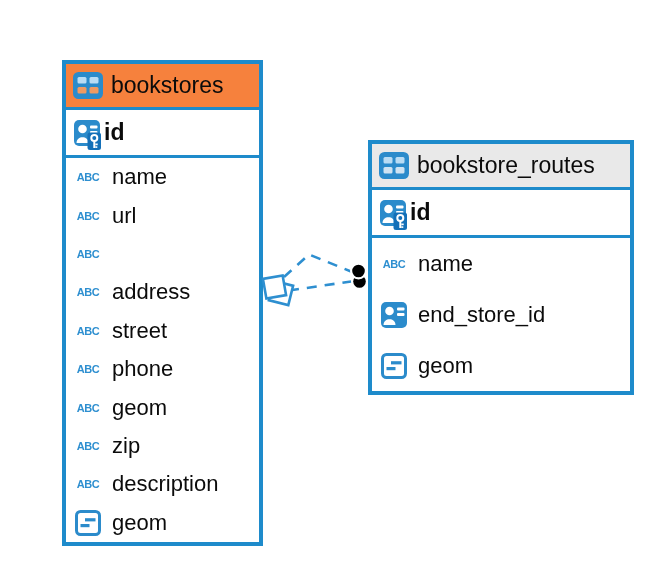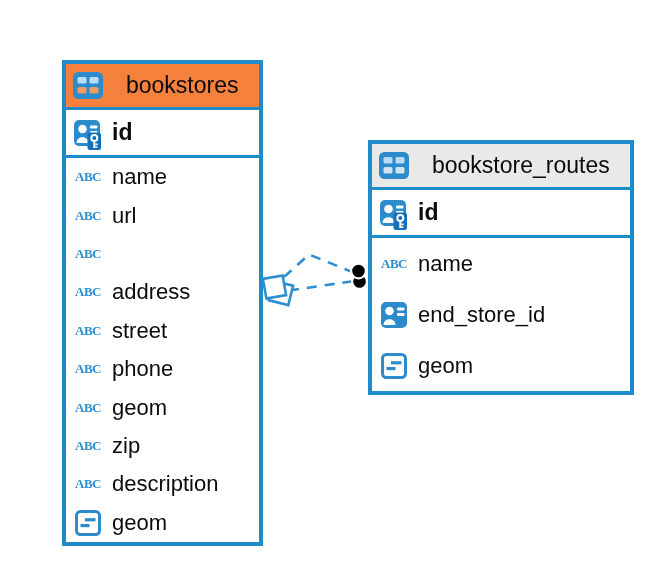--- a/index.html
+++ b/index.html
@@ -8,42 +8,42 @@
     font-family:"Liberation Sans", sans-serif; color:#0b0b0b; overflow:hidden;
   }
   .erd-table {
     position:absolute; box-sizing:border-box; border:4px solid #1e8bcb;
     background:#ffffff; display:flex; flex-direction:column;
   }
   #table-bookstores { left:62px; top:60px; width:201px; height:486px; }
   #table-routes     { left:368px; top:140px; width:266px; height:255px; }
 
   .tbl-header {
-    flex:0 0 43px; display:flex; align-items:center; gap:23px;
+    flex:0 0 43px; display:flex; align-items:center; gap:8px;
     padding:0 7px; font-size:23px;
   }
   #table-bookstores .tbl-header { background:#f6813d; }
   #table-routes .tbl-header     { background:#e9e9e9; }
 
   .sep { flex:0 0 3px; background:#1e8bcb; }
 
   .pk-row {
-    flex:0 0 45px; display:flex; align-items:center; gap:9px;
+    flex:0 0 45px; display:flex; align-items:center; gap:1px;
     padding:0 7px; font-weight:bold; font-size:23px; background:#fff;
   }
   .col-rows { flex:1 1 auto; display:flex; flex-direction:column; }
   .col-row  { flex:1 1 0; display:flex; align-items:center; gap:9px;
               padding:0 7px; font-size:22px; background:#fff; }
 
   .icon-slot { flex:0 0 30px; width:30px; display:flex;
                justify-content:center; align-items:center; }
 
   .abc {
-    font-family:Liberation Serif, serif; font-weight:bold;
-    font-size:13px; color:#2e8fd0; letter-spacing:-0.5px;
+    font-family:Liberation Sans, sans-serif; font-weight:bold;
+    font-size:11px; color:#2e8fd0; letter-spacing:-0.5px;
   }
 
   #connector-layer { position:absolute; left:0; top:0; width:654px; height:570px;
                      pointer-events:none; }
   .hidden-defs { position:absolute; width:0; height:0; overflow:hidden; }
 </style>
 </head>
 <body>
 
 <svg class="hidden-defs" aria-hidden="true">

